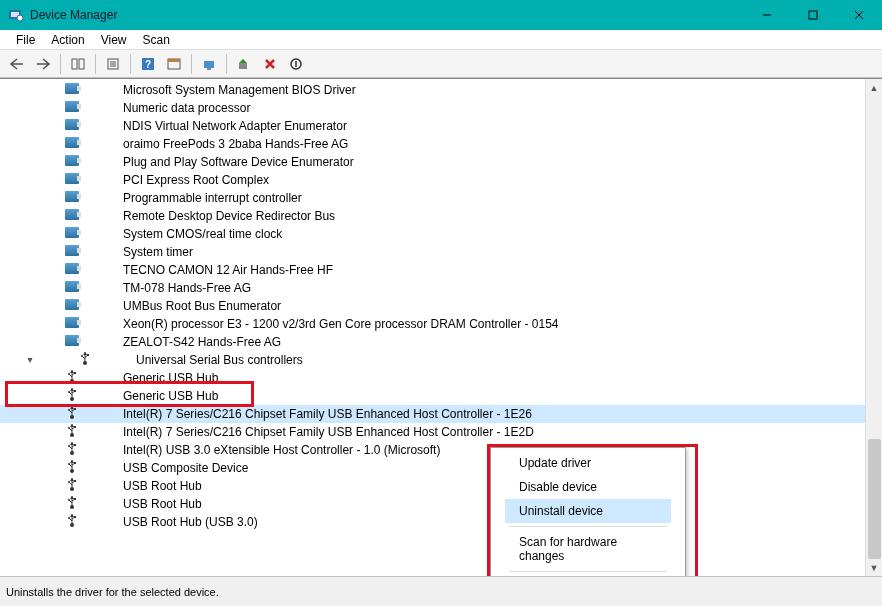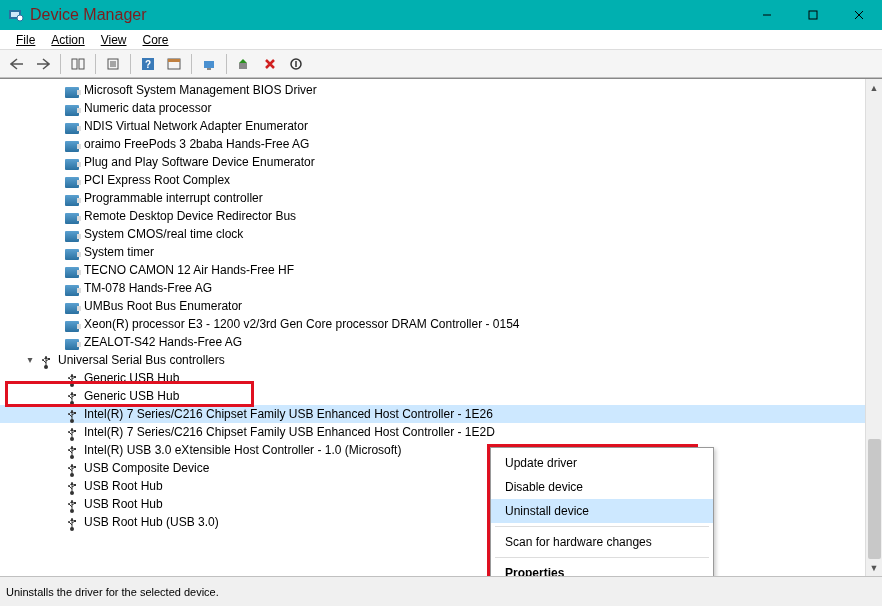--- a/index.html
+++ b/index.html
@@ -1,38 +1,38 @@
 <!DOCTYPE html>
 <html><head>
 <meta charset="utf-8">
 <style>
 * { margin: 0; padding: 0; box-sizing: border-box; }
 body { font-family: "Segoe UI", Tahoma, sans-serif; font-size: 12px; background: #fff; width: 882px; height: 606px; overflow: hidden; display: flex; flex-direction: column; }
 .titlebar { background: #00b0b0; height: 30px; display: flex; align-items: center; padding: 0 0 0 8px; color: #fff; }
 .titlebar-icon { width: 16px; height: 16px; margin-right: 6px; }
-.titlebar-title { flex: 1; font-size: 16px; color: #7f1d1d; }
+.titlebar-title { flex: 1; font-size: 12px; color: #0f172a; }
 .titlebar-buttons { display: flex; }
 .titlebar-btn { width: 46px; height: 30px; display: flex; align-items: center; justify-content: center; color: #000; }
 .menubar { height: 20px; background: #fff; display: flex; align-items: center; padding: 0 8px; border-bottom: 1px solid #ddd; }
-.menu-item { padding: 10px 8px; font-size: 12px; text-decoration: underline; }
+.menu-item { padding: 10px 8px; font-size: 12px; }
 .toolbar { height: 28px; background: #f5f5f5; border-bottom: 1px solid #c0c0c0; display: flex; align-items: center; padding: 0 6px; gap: 4px; }
 .toolbar-btn { width: 22px; height: 22px; display: flex; align-items: center; justify-content: center; border: 1px solid transparent; }
 .toolbar-sep { width: 1px; height: 20px; background: #c0c0c0; margin: 0 2px; }
 .content { flex: 1; display: flex; border-top: 1px solid #888; position: relative; overflow: hidden; }
 .tree { flex: 1; overflow-y: auto; position: relative; padding: 2px 0; }
-.tree-row { display: flex; align-items: flex-end; height: 18px; white-space: nowrap; padding-left: 64px; line-height: 18px; }
+.tree-row { display: flex; align-items: flex-start; height: 18px; white-space: nowrap; padding-left: 64px; line-height: 18px; gap: 39px; }
 .tree-row.cat { padding-left: 22px; }
 .tree-row .exp { width: 16px; display: inline-flex; justify-content: center; font-size: 10px; color: #555; }
 .tree-icon { width: 16px; height: 14px; margin-right: 4px; display: inline-flex; align-items: center; justify-content: center; }
 .device-icon { width: 14px; height: 11px; background: linear-gradient(#5aa0d0,#2a70a0); border-radius: 1px; position: relative; }
 .device-icon::after { content:""; position:absolute; right:-2px; top:3px; width:4px; height:5px; background:#ddd; }
 .usb-icon svg { width: 10px; height: 14px; }
 .sel { background: #cde8ff; }
 .redbox { position: absolute; border: 3px solid #e01020; pointer-events: none; }
-.ctxmenu { position: absolute; background: #fff; border: 1px solid #999; box-shadow: 2px 2px 4px rgba(0,0,0,.2); width: 224px; z-index: 20; padding: 3px 0; }
+.ctxmenu { position: absolute; background: #fff; border: 1px solid #999; box-shadow: 2px 2px 4px rgba(0,0,0,.2); width: 196px; z-index: 20; padding: 3px 14px; }
 .ctx-item { padding: 5px 14px; font-size: 12px; }
 .ctx-item.sel-item { background: #cde8ff; }
 .ctx-item.bold { font-weight: 700; }
 .ctx-sep { height: 1px; background: #ddd; margin: 3px 4px; }
 .scrollbar { width: 17px; background: #f0f0f0; border-left: 1px solid #ddd; position: relative; }
 .scroll-arrow { height: 17px; display:flex; align-items:center; justify-content:center; font-size:9px; color:#555; }
 .scroll-thumb { position:absolute; left:2px; width:13px; background:#c8c8c8; border-radius:2px; }
 .statusbar { height: 30px; border-top: 1px solid #c0c0c0; background: #f0f0f0; display: flex; align-items: center; padding: 0 6px; font-size: 11px; }
 </style>
 </head>
@@ -64,21 +64,21 @@
           <line x1="9" y1="1" x2="1" y2="9" stroke="#000"></line>
         </svg>
       </div>
   </div>
 </div>
 
 <div class="menubar">
   <div class="menu-item">File</div>
   <div class="menu-item">Action</div>
   <div class="menu-item">View</div>
-  <div class="menu-item">Core</div>
+  <div class="menu-item">Scan</div>
 </div>
 
 <div class="toolbar">
   <div class="toolbar-btn">
       <svg width="14" height="12">
         <path d="M7 1 L1 6 L7 11 M1 6 H13" fill="none" stroke="#555" stroke-width="1.5"></path>
       </svg>
     </div>
   <div class="toolbar-btn">
       <svg width="14" height="12">

